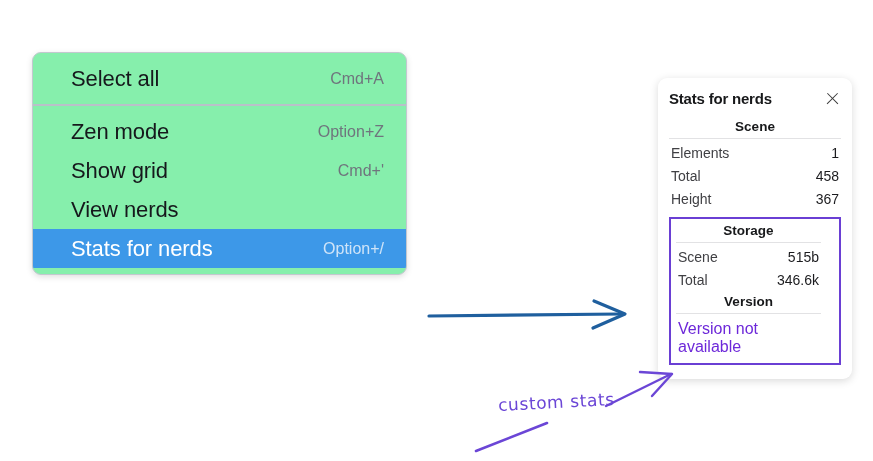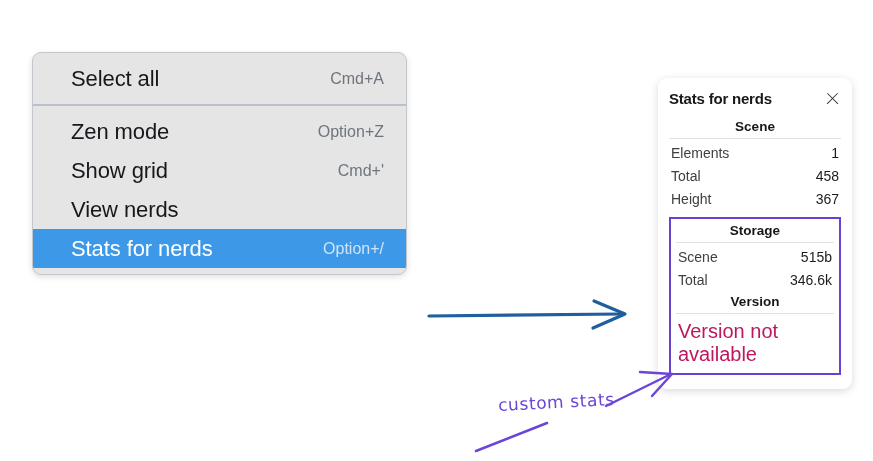--- a/index.html
+++ b/index.html
@@ -15,21 +15,21 @@
     font-family: "Liberation Sans", sans-serif;
     -webkit-font-smoothing: antialiased;
   }
 
   
   #context-menu {
     position: absolute;
     left: 32px;
     top: 52px;
     width: 375px;
-    background: #e5e5e5;
+    background: #86efac;
     border: 1px solid #c3c8cf;
     border-radius: 9px;
     box-shadow: 0 2px 6px rgba(0,0,0,0.13);
     overflow: hidden;
     box-sizing: border-box;
   }
   .menu-group { padding: 6px 0; }
   .menu-sep {
     height: 2px;
     background: #b9c0c9;
@@ -126,26 +126,26 @@
     padding: 3.5px 2px;
     font-size: 14px;
     color: #303033;
   }
   .stat-row .k { color: #404044; }
   .stat-row .v { color: #1c1c1f; }
 
   #custom-stats-box {
     border: 2px solid #6a3fd4;
     margin-top: 7px;
-    padding: 1px 5px 5px 5px;
+    padding: 1px 18px 5px 5px;
     box-sizing: border-box;
   }
   .single-line {
-    font-size: 20px;
-    color: #be185d;
+    font-size: 16px;
+    color: #6d28d9;
     padding: 4px 2px 2px 2px;
   }
 
   
   #annotations {
     position: absolute;
     left: 0; top: 0;
     width: 873px; height: 461px;
     pointer-events: none;
   }

